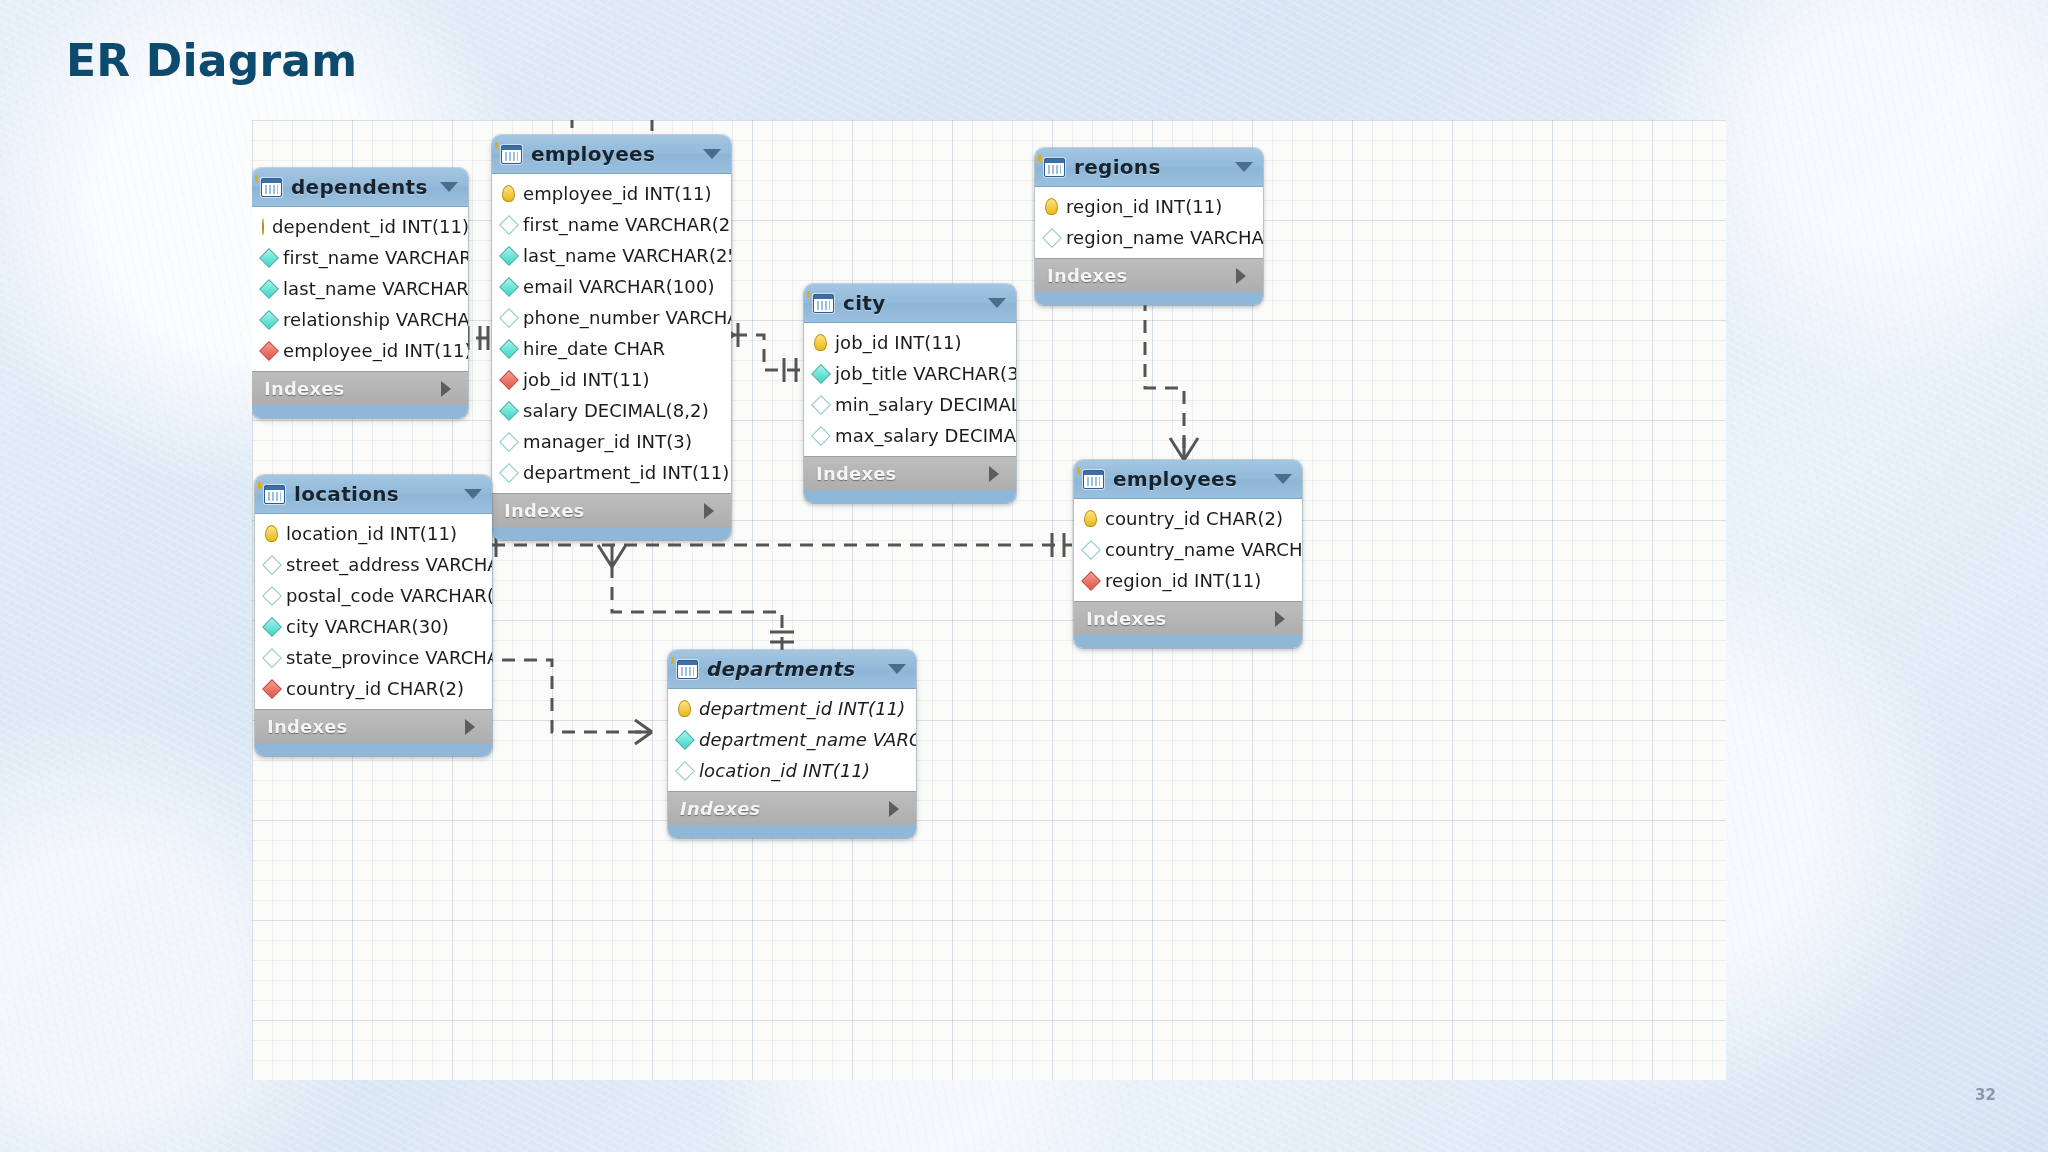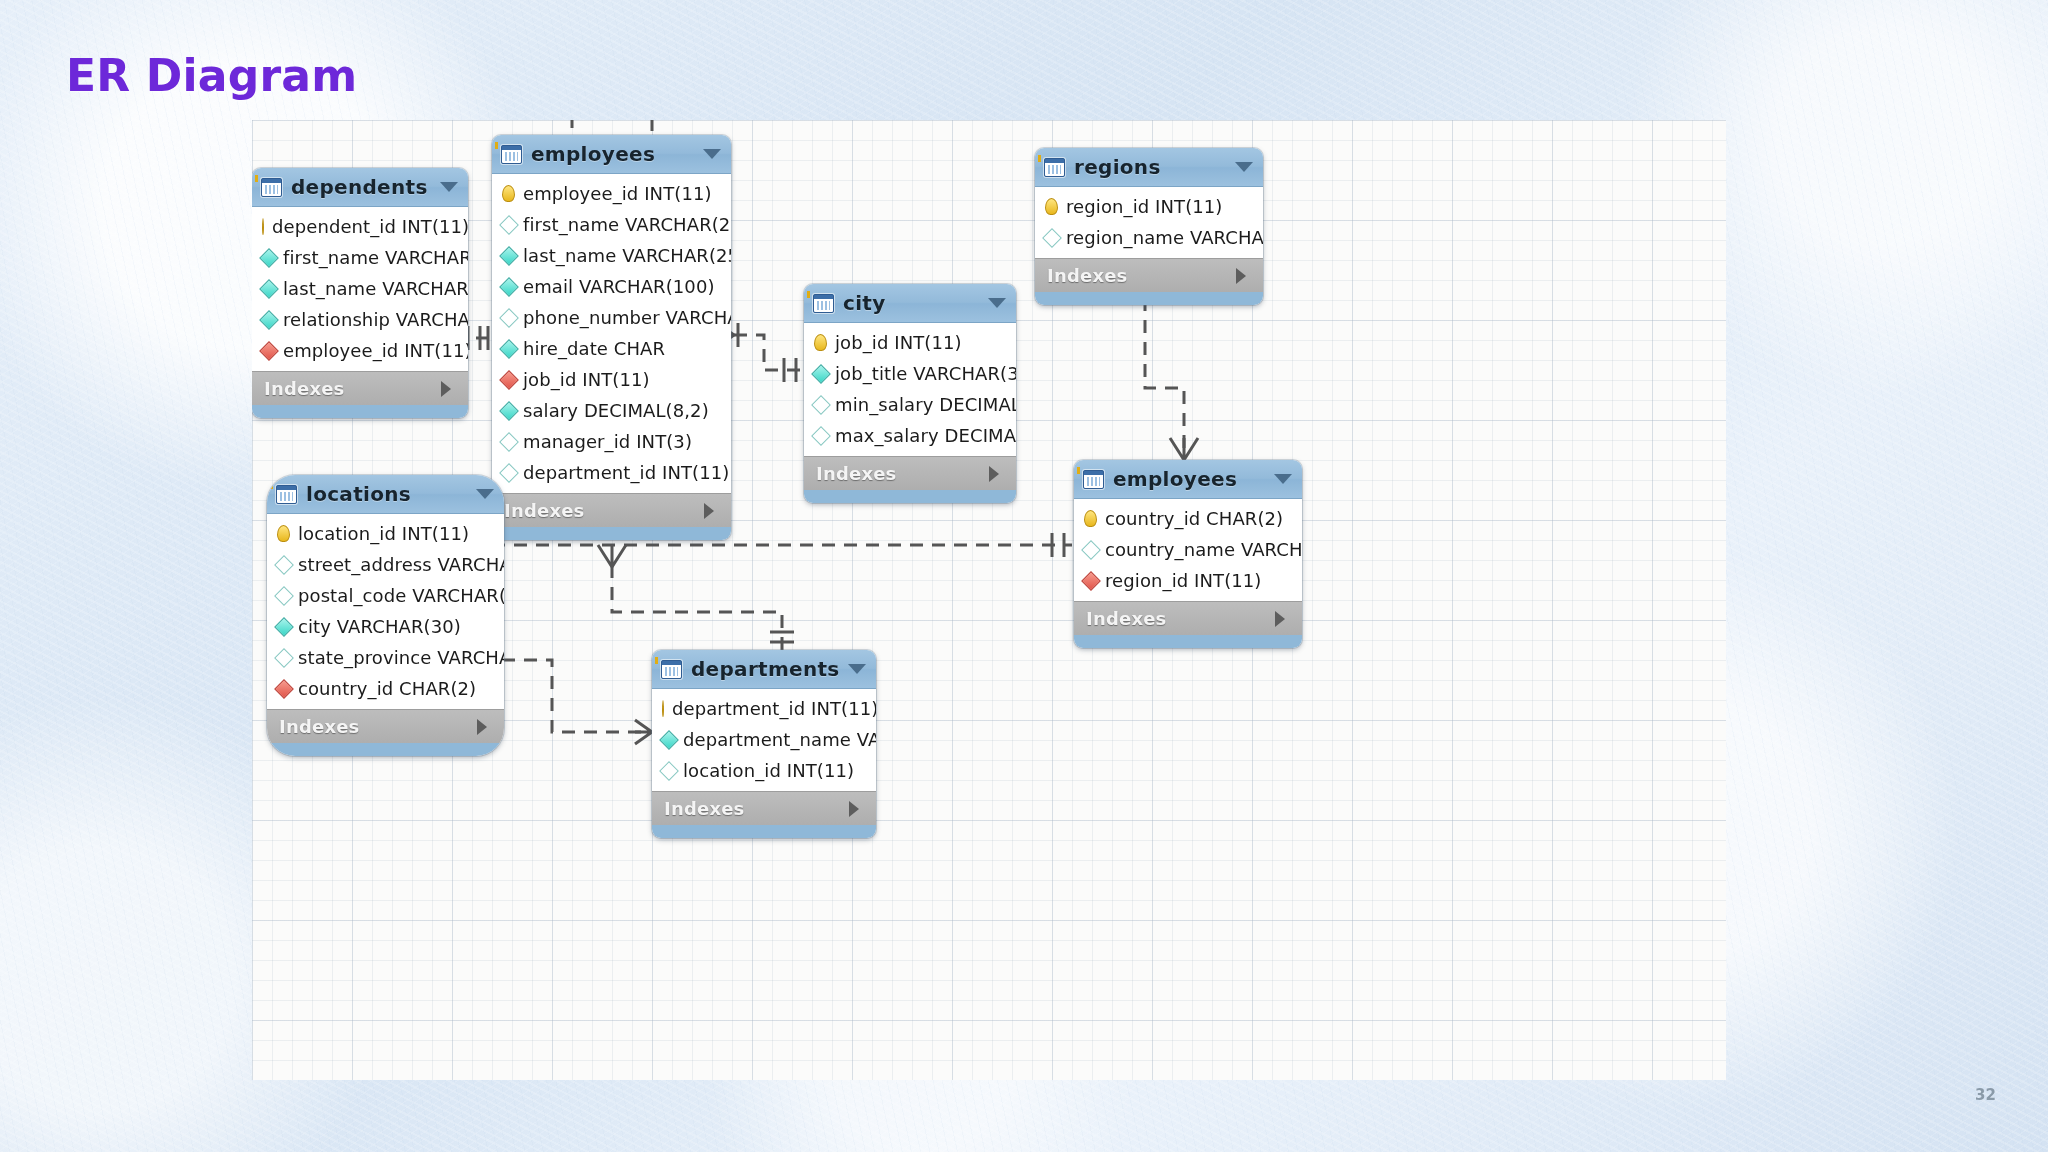--- a/index.html
+++ b/index.html
@@ -26,22 +26,22 @@
   #slide-bg::after{
     content:"";position:absolute;inset:0;opacity:.55;
     background-image:
       repeating-linear-gradient(27deg, rgba(255,255,255,.30) 0 2px, rgba(255,255,255,0) 2px 7px),
       repeating-linear-gradient(-34deg, rgba(255,255,255,.22) 0 1px, rgba(255,255,255,0) 1px 6px),
       repeating-linear-gradient(78deg, rgba(190,212,234,.20) 0 1px, rgba(190,212,234,0) 1px 9px);
   }
 
   
   #page-title{
-    position:absolute;left:66px;top:50px;
-    font-size:44px;font-weight:bold;color:#6d28d9;
+    position:absolute;left:66px;top:35px;
+    font-size:44px;font-weight:bold;color:#0c4a6e;
     letter-spacing:.2px;white-space:nowrap;
     text-shadow:0 1px 0 rgba(255,255,255,.6);
   }
 
   
   #slide-number{
     position:absolute;left:1975px;top:1086px;
     font-size:15px;color:#8a9aa8;font-weight:bold;
   }
 
@@ -364,21 +364,21 @@
             <span class="ico-dia ico-fk"></span>
             <span class="col-text">region_id INT(11)</span>
           </div>
         </div>
         <div class="tbl-indexes">
           <span class="idx-label">Indexes</span>
           <span class="idx-caret"></span>
         </div>
         <div class="tbl-footer"></div>
       </div>
-      <div class="er-table" style="left: 15px; top: 355px; width: 237px; border-radius: 28px;">
+      <div class="er-table" style="left: 3px; top: 355px; width: 237px;">
         <div class="tbl-header">
           <span class="tbl-ico"></span>
           <span class="tbl-name">locations</span>
           <span class="tbl-caret"></span>
         </div>
         <div class="tbl-cols">
           <div class="col-row">
             <span class="ico-pk"></span>
             <span class="col-text">location_id INT(11)</span>
           </div>
@@ -402,21 +402,21 @@
             <span class="ico-dia ico-fk"></span>
             <span class="col-text">country_id CHAR(2)</span>
           </div>
         </div>
         <div class="tbl-indexes">
           <span class="idx-label">Indexes</span>
           <span class="idx-caret"></span>
         </div>
         <div class="tbl-footer"></div>
       </div>
-      <div class="er-table" style="left: 400px; top: 530px; width: 224px;">
+      <div class="er-table" style="left: 416px; top: 530px; width: 248px; font-style: italic;">
         <div class="tbl-header">
           <span class="tbl-ico"></span>
           <span class="tbl-name">departments</span>
           <span class="tbl-caret"></span>
         </div>
         <div class="tbl-cols">
           <div class="col-row">
             <span class="ico-pk"></span>
             <span class="col-text">department_id INT(11)</span>
           </div>

